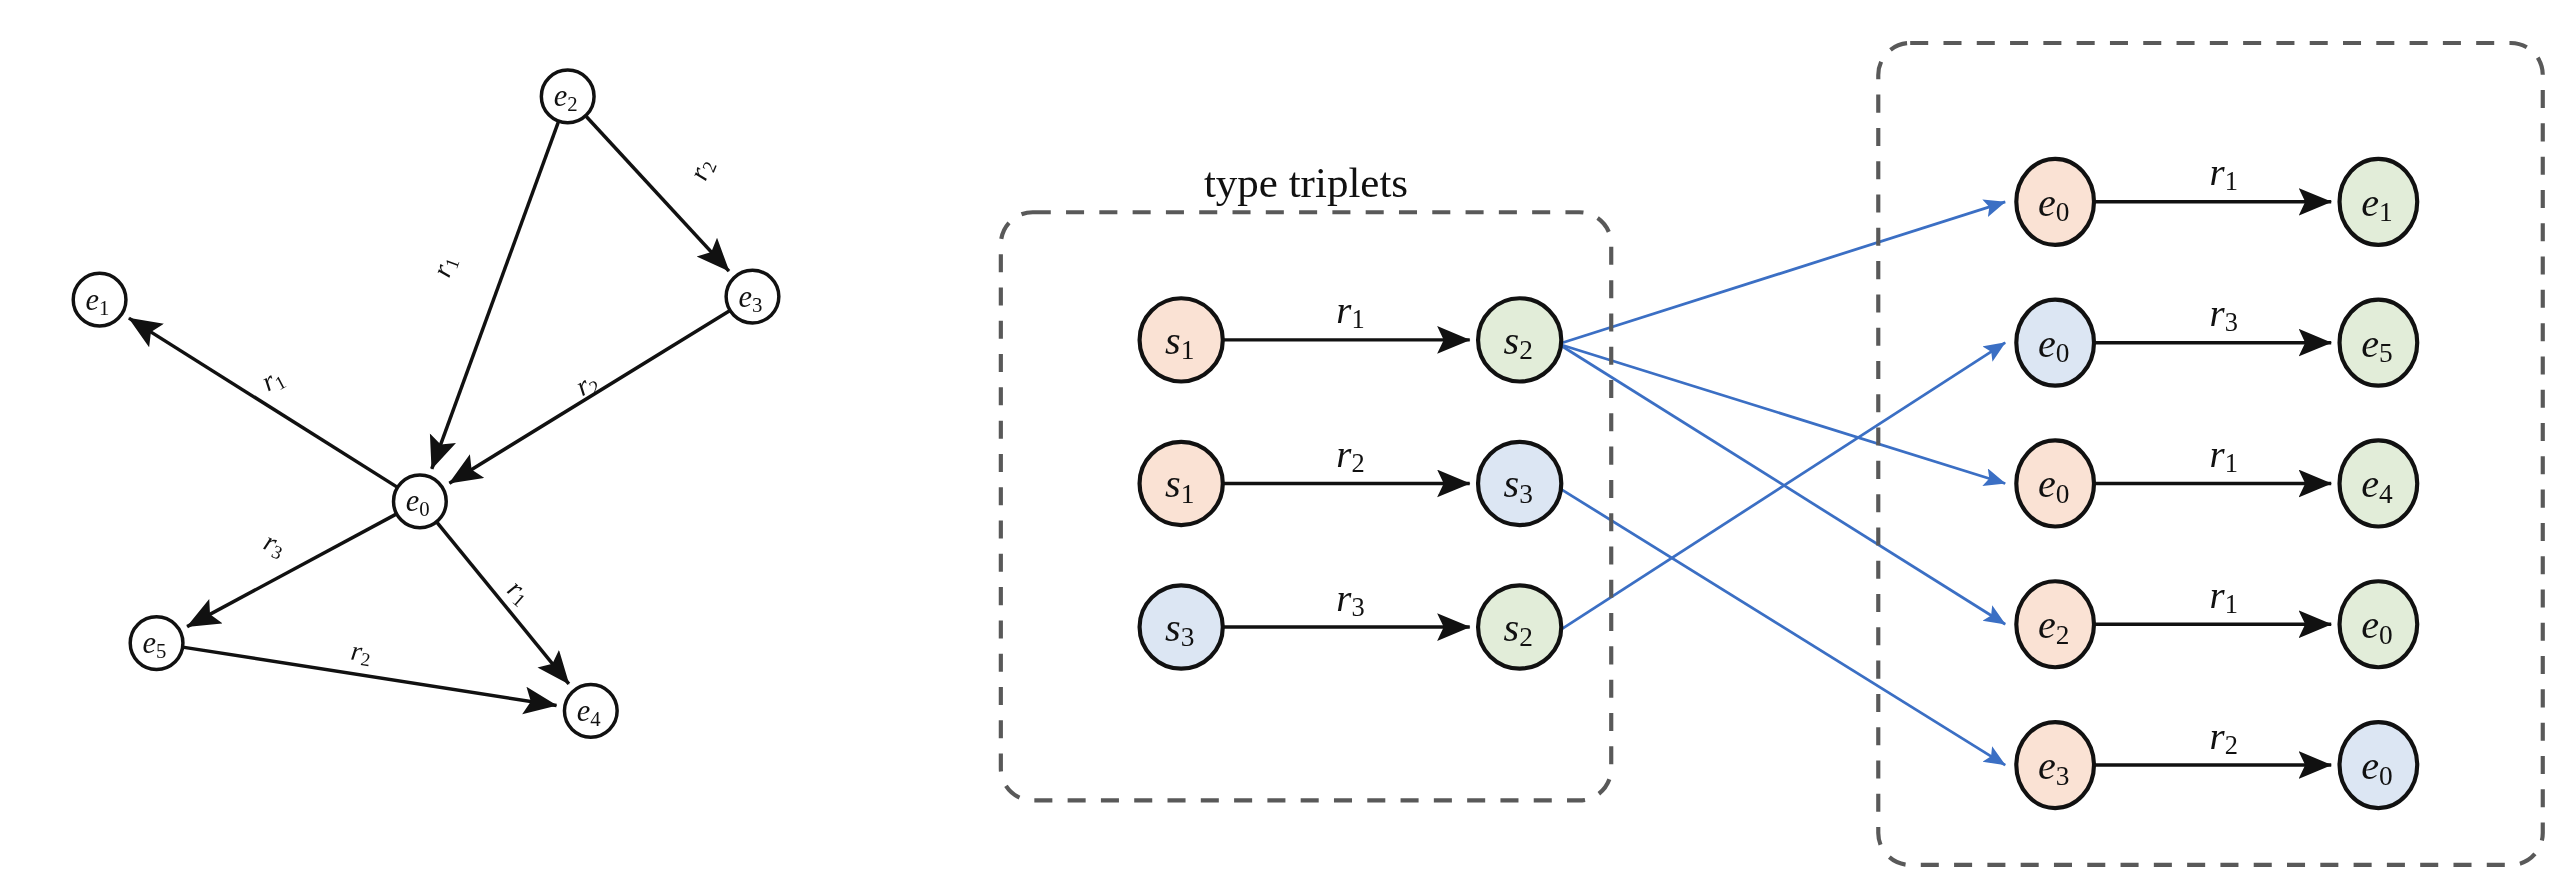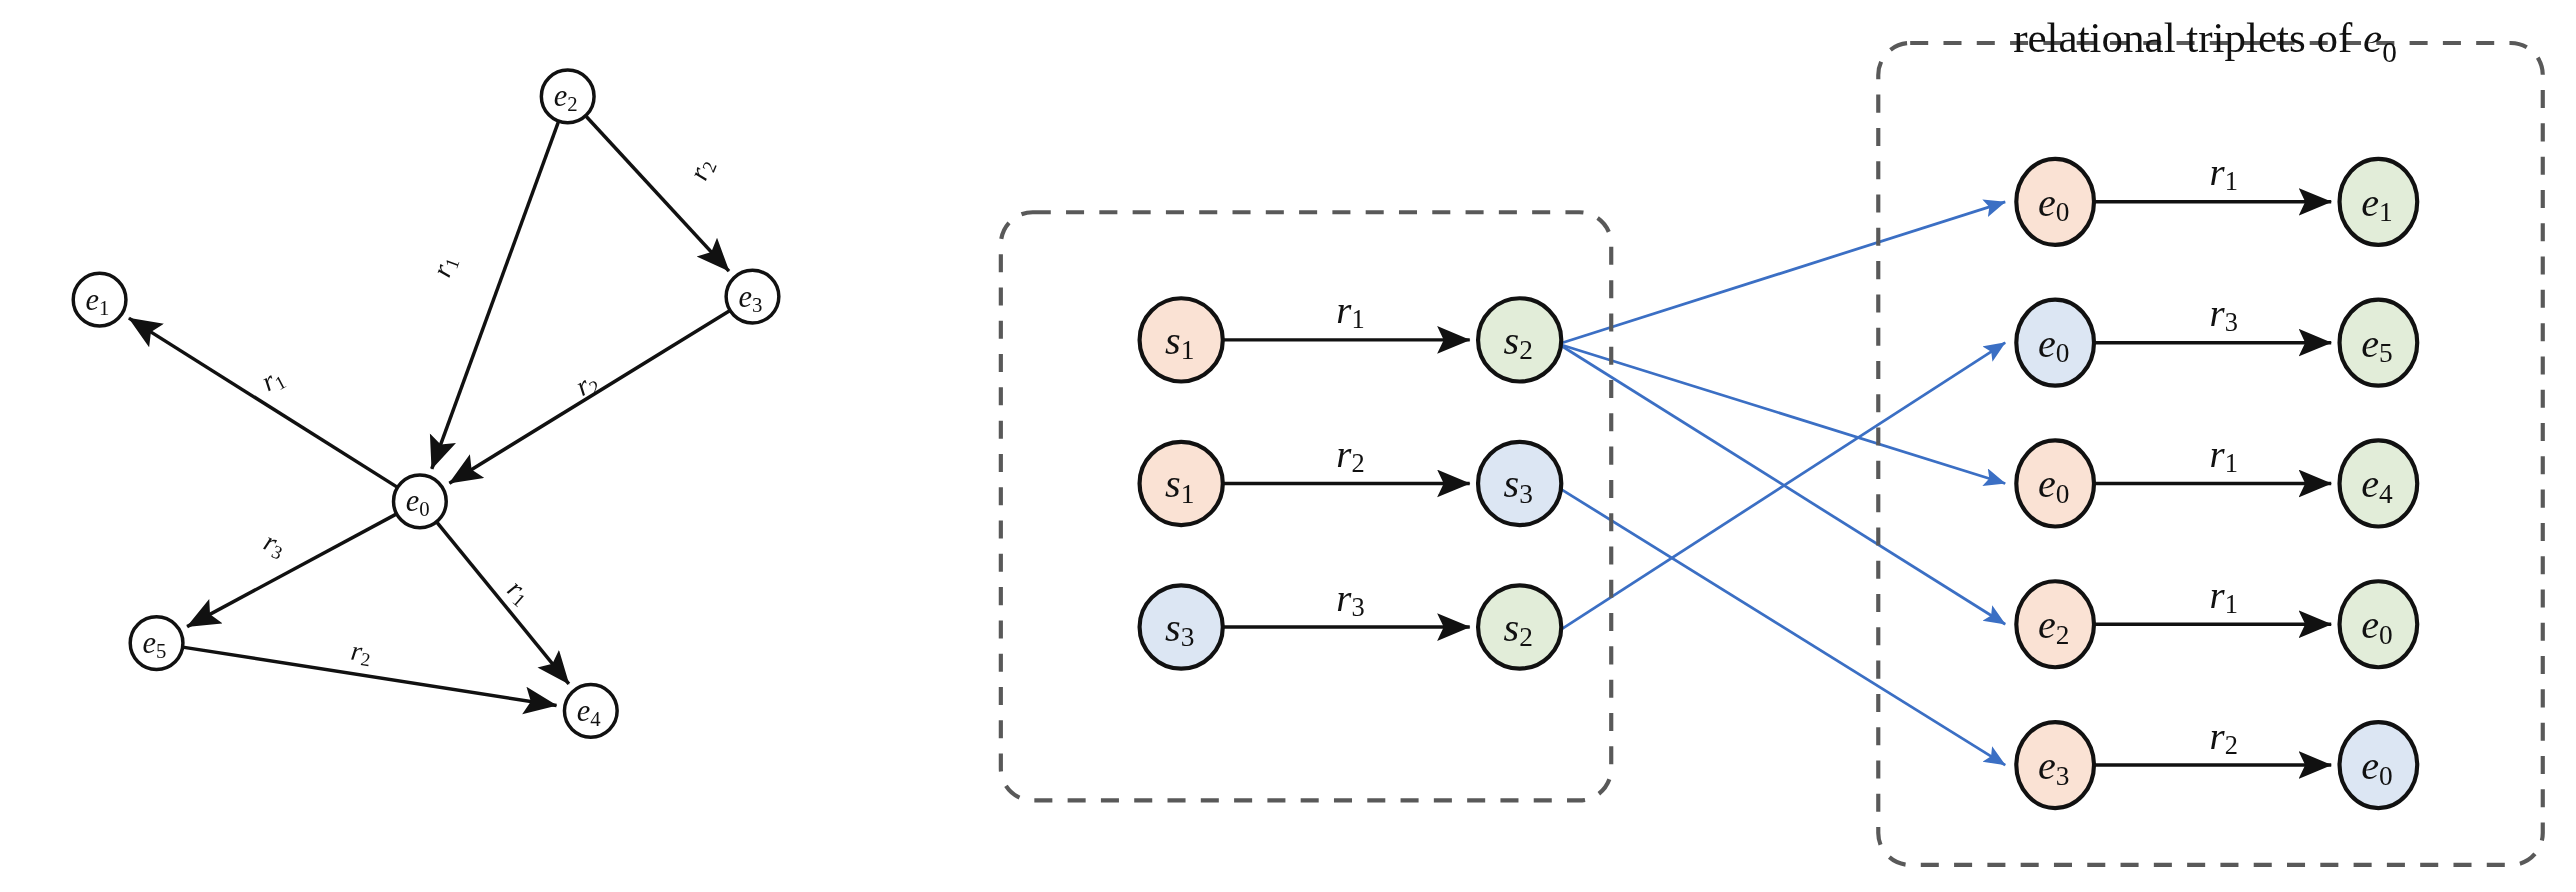--- a/index.html
+++ b/index.html
@@ -214,19 +214,17 @@
             <text x="3205" y="1059" class="node-label" font-size="56"><tspan>r</tspan><tspan dy="14.56" font-size="38.080000000000005" font-style="normal">2</tspan></text>
           </g>
           <ellipse cx="3428" cy="1103" rx="56" ry="62" class="tri-node" fill="#DCE6F3"></ellipse>
           <g>
             <text x="3426" y="1103" class="node-label" font-size="58"><tspan>e</tspan><tspan dy="15.08" font-size="39.440000000000005" font-style="normal">0</tspan></text>
           </g>
         </g>
       </g>
   </svg>
 
-
-  <div class="panel-title" id="rel-title" style="left: 2205px; top: 12.5px; transform: translateX(-50%); font-size: 43px;">
-    <span>relational triplets of </span><i>e</i><sub class="sub">0</sub>
-  </div>
+  <div class="panel-title" id="type-title" style="left: 1306px; top: 158px; transform: translateX(-50%); font-size: 43px;">type triplets</div>
+
 
 </div>
 
 
 </body></html>

